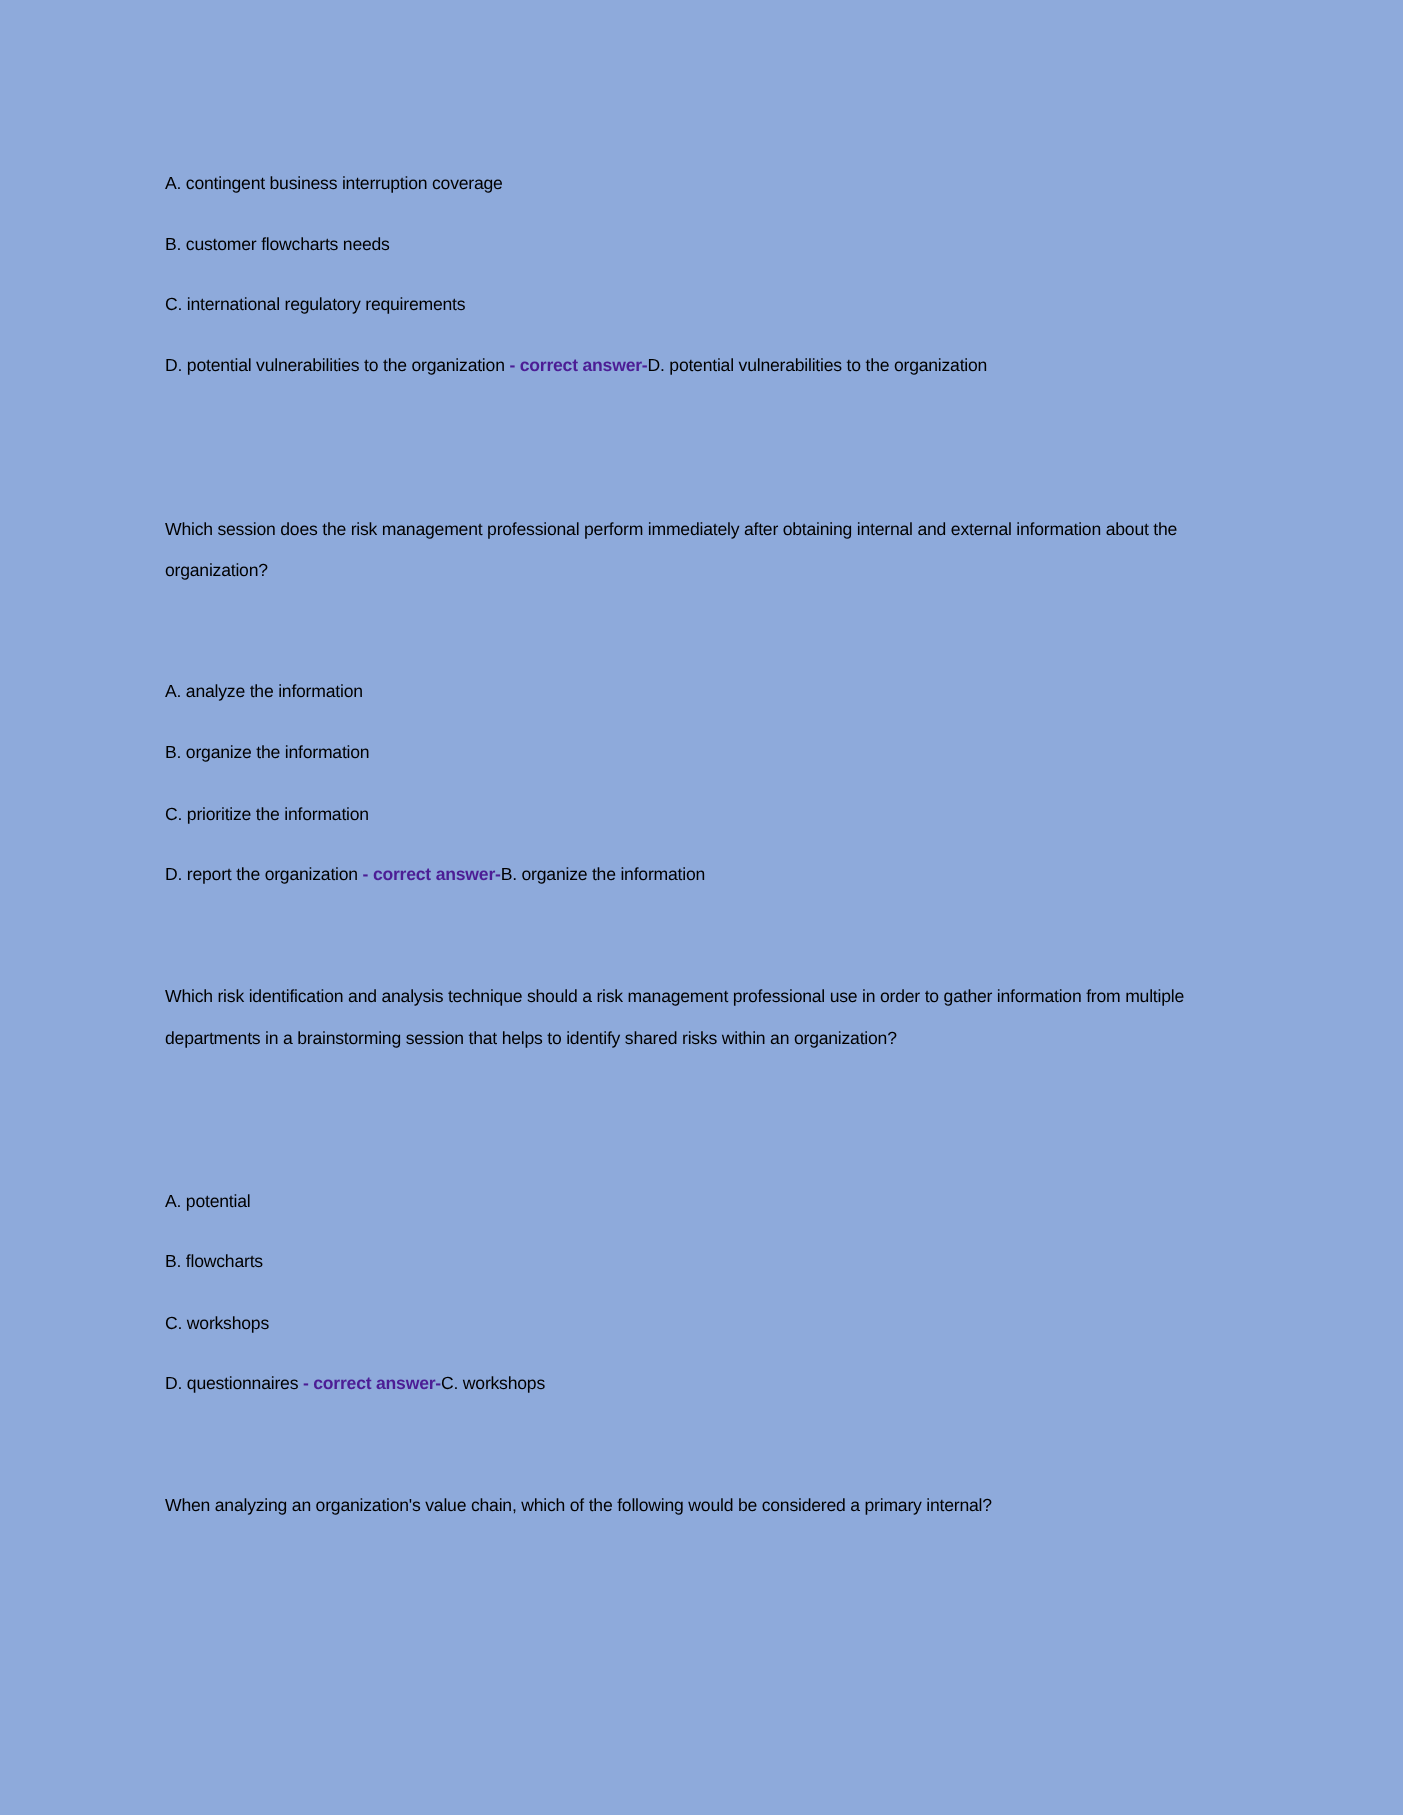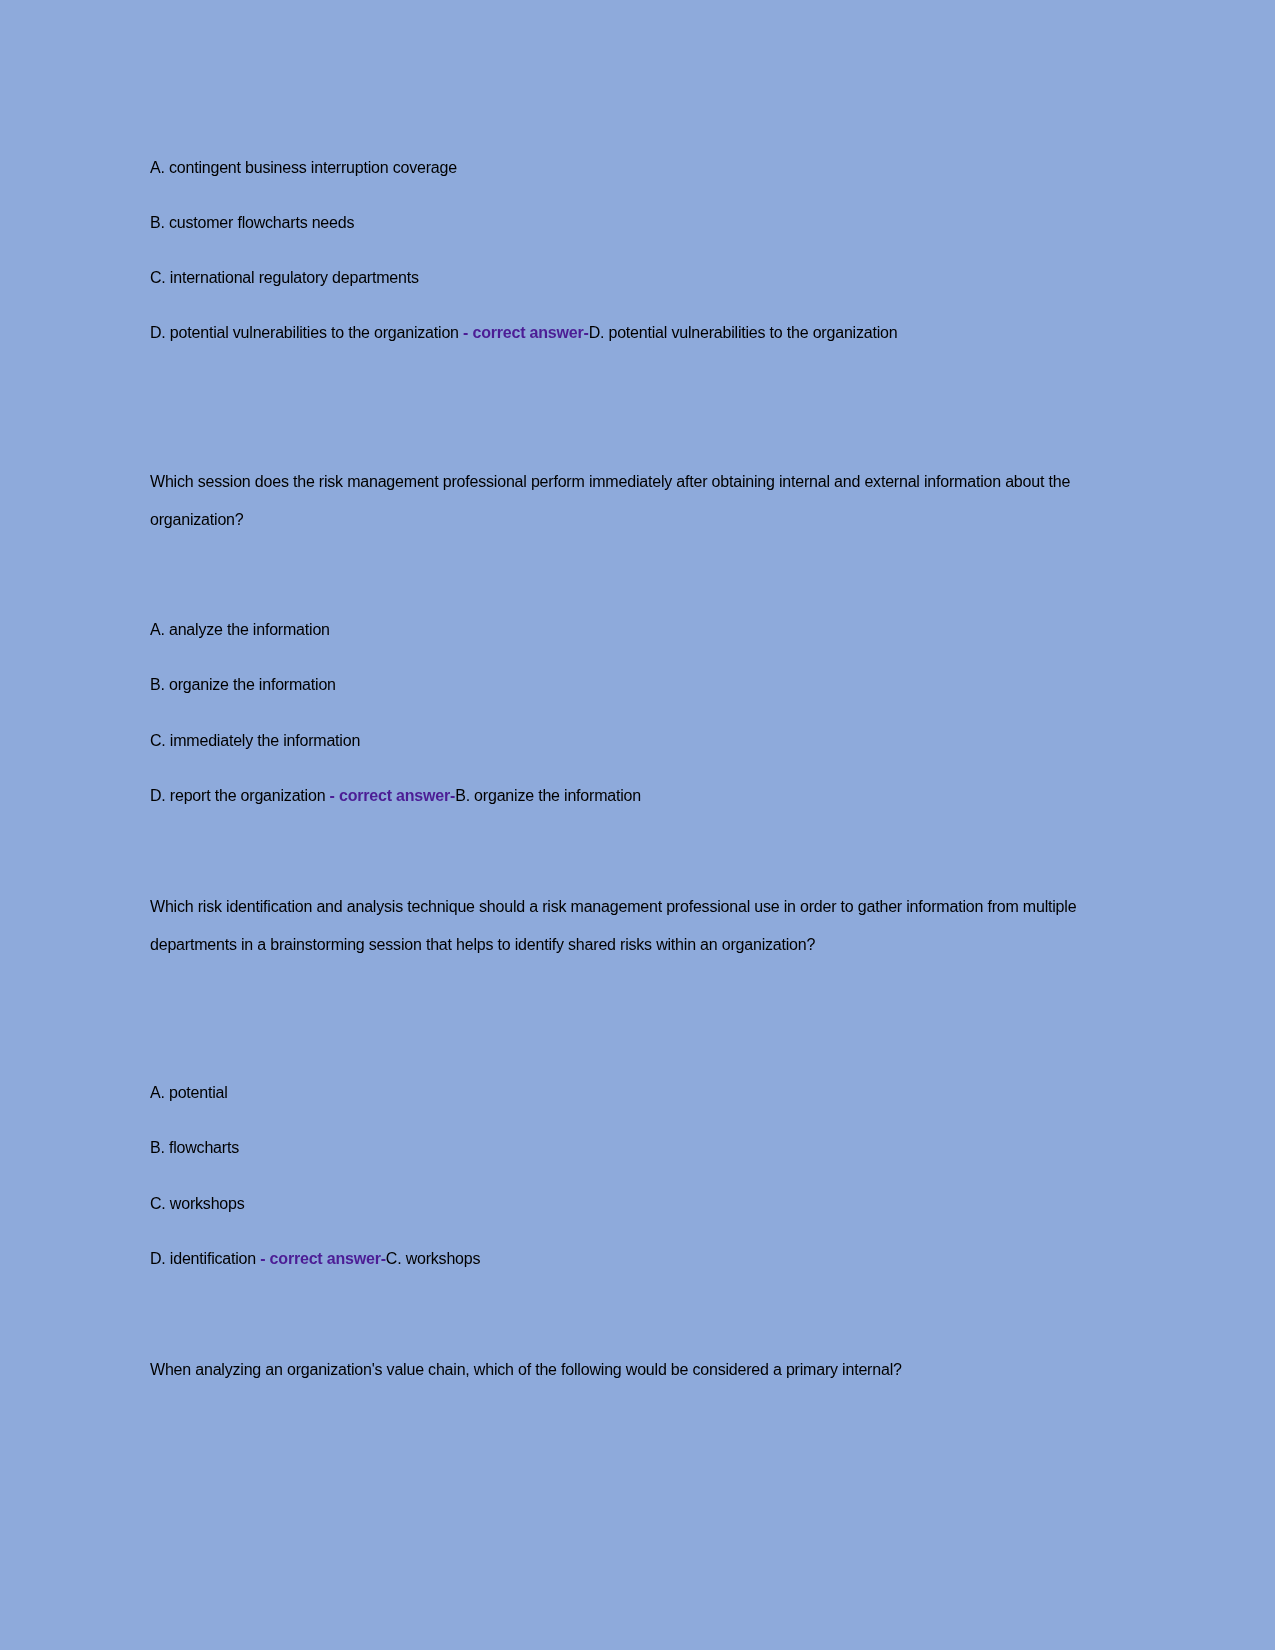--- a/index.html
+++ b/index.html
@@ -21,36 +21,36 @@
   .wrap { white-space: normal; width: 985px; }
   .ans { color: #4c1d95; font-weight: bold; }
 </style>
 </head>
 <body>
 
 <div class="page">
 
   <div class="line" style="top:149px">A. contingent business interruption coverage</div>
   <div class="line" style="top:204px">B. customer flowcharts needs</div>
-  <div class="line" style="top:259px">C. international regulatory departments</div>
+  <div class="line" style="top:259px">C. international regulatory requirements</div>
   <div class="line wrap" style="top:314px">
     <span>D. potential vulnerabilities to the organization</span><span class="ans"> - correct answer-</span><span>D. potential vulnerabilities to the organization</span>
   </div>
 
   <div class="line wrap" style="top:463px">Which session does the risk management professional perform immediately after obtaining internal and external information about the organization?</div>
   <div class="line" style="top:611px">A. analyze the information</div>
   <div class="line" style="top:666px">B. organize the information</div>
-  <div class="line" style="top:722px">C. immediately the information</div>
+  <div class="line" style="top:722px">C. prioritize the information</div>
   <div class="line" style="top:777px">
     <span>D. report the organization</span><span class="ans"> - correct answer-</span><span>B. organize the information</span>
   </div>
 
   <div class="line wrap" style="top:888px">Which risk identification and analysis technique should a risk management professional use in order to gather information from multiple departments in a brainstorming session that helps to identify shared risks within an organization?</div>
   <div class="line" style="top:1074px">A. potential</div>
   <div class="line" style="top:1129px">B. flowcharts</div>
   <div class="line" style="top:1185px">C. workshops</div>
   <div class="line" style="top:1240px">
-    <span>D. identification</span><span class="ans"> - correct answer-</span><span>C. workshops</span>
+    <span>D. questionnaires</span><span class="ans"> - correct answer-</span><span>C. workshops</span>
   </div>
 
   <div class="line wrap" style="top:1351px">When analyzing an organization's value chain, which of the following would be considered a primary internal?</div>
 
 </div>
 
 </body></html>

